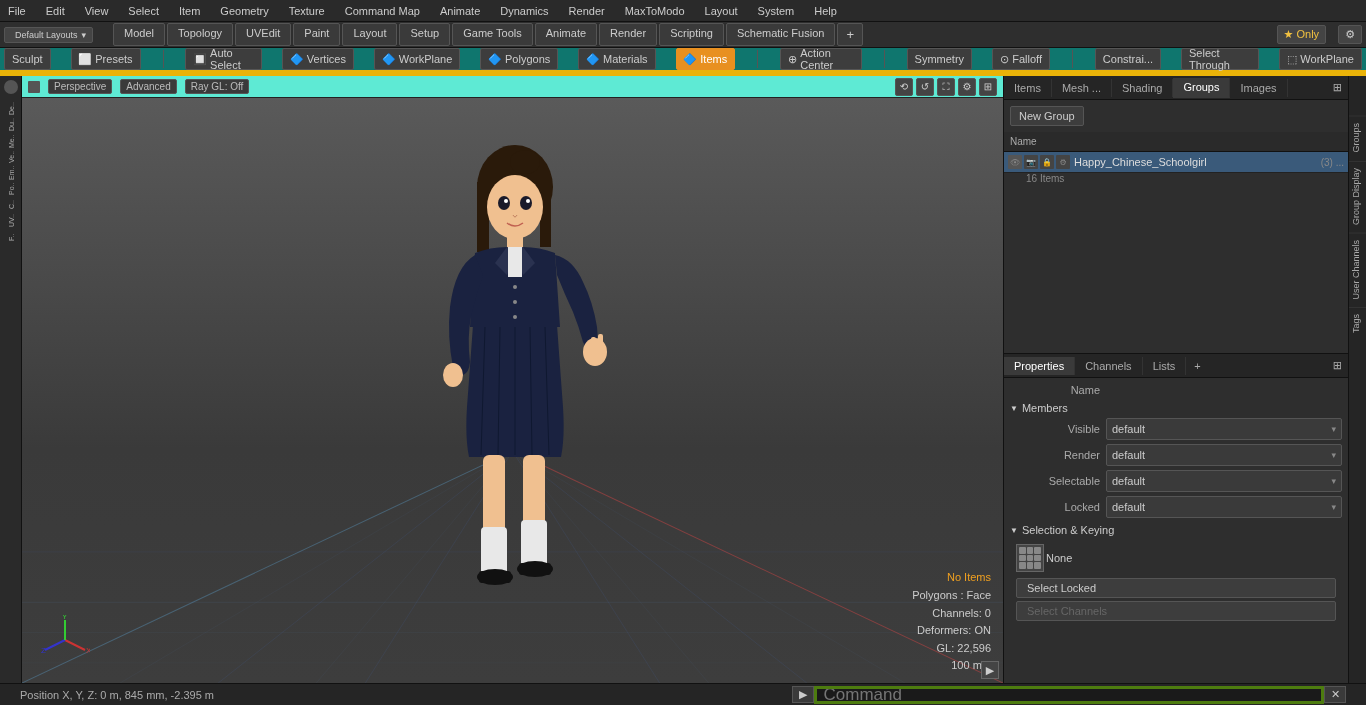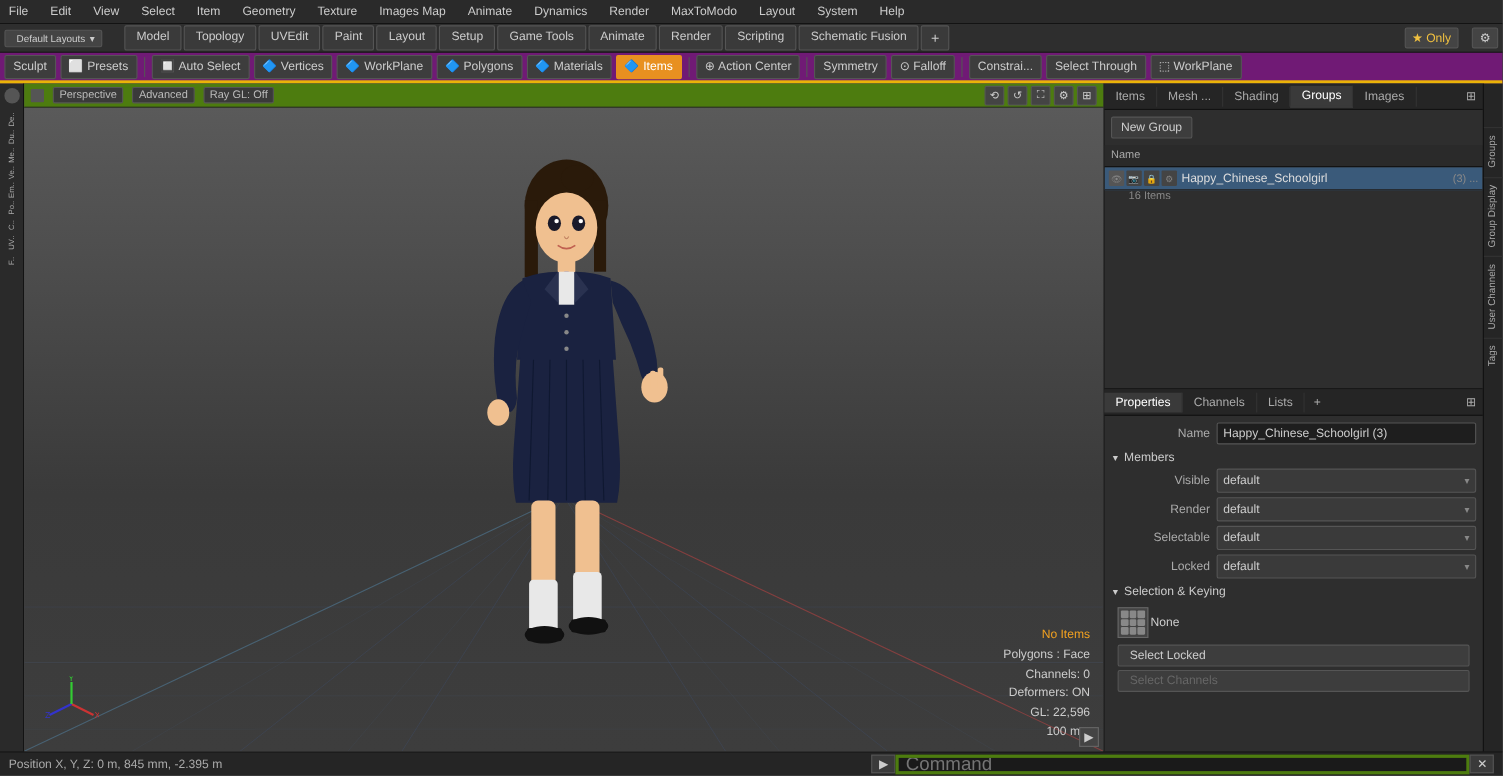--- a/index.html
+++ b/index.html
@@ -14,35 +14,35 @@
     .layout-dropdown { display: flex; align-items: center; background: #444; border: 1px solid #555; padding: 2px 6px; color: #ccc; font-size: 11px; cursor: pointer; border-radius: 2px; }
     .layout-dropdown span { margin-left: 4px; font-size: 9px; }
     .layout-tabs { display: flex; gap: 2px; margin-left: 8px; }
     .layout-tab { padding: 3px 10px; background: #3a3a3a; border: 1px solid #555; color: #ccc; font-size: 11px; cursor: pointer; border-radius: 2px; }
     .layout-tab-plus { padding: 3px 8px; background: #3a3a3a; border: 1px solid #555; color: #ccc; font-size: 13px; cursor: pointer; border-radius: 2px; }
     .spacer { flex: 1; }
     .star-only { color: #f0c040; font-size: 11px; padding: 2px 6px; background: #444; border: 1px solid #555; border-radius: 2px; }
     .settings-icon { padding: 2px 6px; background: #444; border: 1px solid #555; border-radius: 2px; cursor: pointer; }
 
     
-    #tools-bar { display: flex; align-items: center; background: #701a75; height: 28px; border-bottom: 3px solid #eab308; padding: 0 4px; gap: 4px; }
+    #tools-bar { display: flex; align-items: center; background: #0f766e; height: 28px; border-bottom: 6px solid #eab308; padding: 0 4px; gap: 20px; }
     .tool-btn { display: flex; align-items: center; gap: 3px; padding: 2px 7px; background: #3d3d3d; border: 1px solid #555; color: #ccc; font-size: 11px; cursor: pointer; border-radius: 2px; height: 22px; }
     .tool-btn.active { background: #e89020; border-color: #e89020; color: #fff; }
     .tool-separator { width: 1px; background: #555; height: 18px; margin: 0 2px; }
 
     
     #main-area { display: flex; height: calc(705px - 22px - 26px - 28px - 22px); }
 
     
     #left-sidebar { width: 22px; background: #2a2a2a; border-right: 1px solid #111; display: flex; flex-direction: column; align-items: center; padding-top: 4px; gap: 2px; }
     .sidebar-icon { width: 18px; height: 14px; display: flex; align-items: center; justify-content: center; color: #aaa; font-size: 8px; cursor: pointer; writing-mode: vertical-rl; text-orientation: mixed; white-space: nowrap; transform: rotate(180deg); font-size: 7px; }
 
     
     #viewport { flex: 1; background: #4a4a4a; position: relative; }
-    #viewport-header { display: flex; align-items: center; background: #4d7c0f; height: 22px; padding: 0 6px; gap: 8px; border-bottom: 1px solid #222; }
+    #viewport-header { display: flex; align-items: center; background: #5eead4; height: 22px; padding: 0 6px; gap: 8px; border-bottom: 1px solid #222; }
     .vp-btn { font-size: 10px; color: #bbb; cursor: pointer; padding: 1px 5px; background: #3a3a3a; border: 1px solid #555; border-radius: 2px; }
     #viewport-canvas { width: 100%; height: calc(100% - 22px); background: linear-gradient(180deg, #5a5a5a 0%, #3a3a3a 60%, #3d3d3d 100%); position: relative; overflow: hidden; }
 
     
     #viewport-status { position: absolute; bottom: 8px; right: 12px; text-align: right; color: #ccc; font-size: 11px; line-height: 1.6; }
     .status-line { }
     .status-orange { color: #f0a020; }
 
     
     #axis-indicator { position: absolute; bottom: 18px; left: 18px; width: 50px; height: 50px; }
@@ -94,21 +94,21 @@
     .sel-icon-grid { width: 28px; height: 28px; background: #444; border: 1px solid #666; display: grid; grid-template-columns: repeat(3,1fr); gap: 1px; padding: 2px; }
     .sel-dot { background: #888; border-radius: 1px; }
     .sel-btn { padding: 3px 10px; background: #3d3d3d; border: 1px solid #555; color: #ccc; font-size: 11px; cursor: pointer; border-radius: 2px; width: 100%; margin-bottom: 3px; text-align: left; }
     .sel-btn.disabled { color: #666; cursor: default; }
 
     
     #right-tabs { width: 18px; background: #252525; display: flex; flex-direction: column; align-items: center; padding-top: 40px; gap: 2px; border-left: 1px solid #111; }
     .right-tab { writing-mode: vertical-rl; transform: rotate(180deg); font-size: 9px; color: #aaa; padding: 6px 2px; cursor: pointer; white-space: nowrap; border-bottom: 1px solid #333; width: 18px; text-align: center; }
 
     
-    #status-bar { display: flex; align-items: center; background: #252525; height: 22px; border-top: 1px solid #111; padding: 0 8px; gap: 12px; }
+    #status-bar { display: flex; align-items: center; background: #252525; height: 22px; border-top: 1px solid #111; padding: 0 20px; gap: 12px; }
     .status-text { font-size: 11px; color: #aaa; }
     .status-command { flex: 1; display: flex; align-items: center; }
     .cmd-input { flex: 1; background: #1a1a1a; border: 3px solid #4d7c0f; color: #ccc; font-size: 17px; padding: 2px 6px; height: 18px; }
     .cmd-arrow { padding: 1px 6px; background: #3a3a3a; border: 1px solid #555; color: #ccc; cursor: pointer; font-size: 11px; }
     .cmd-btn { padding: 1px 6px; background: #3a3a3a; border: 1px solid #555; color: #ccc; cursor: pointer; font-size: 11px; width: 22px; text-align: center; }
 
     
     #vp-svg { position: absolute; top: 0; left: 0; width: 100%; height: 100%; pointer-events: none; }
 
     
@@ -118,21 +118,21 @@
 <body>
 
 <div id="menu-bar">
   <div class="menu-item">File</div>
   <div class="menu-item">Edit</div>
   <div class="menu-item">View</div>
   <div class="menu-item">Select</div>
   <div class="menu-item">Item</div>
   <div class="menu-item">Geometry</div>
   <div class="menu-item">Texture</div>
-  <div class="menu-item">Images Map</div>
+  <div class="menu-item">Command Map</div>
   <div class="menu-item">Animate</div>
   <div class="menu-item">Dynamics</div>
   <div class="menu-item">Render</div>
   <div class="menu-item">MaxToModo</div>
   <div class="menu-item">Layout</div>
   <div class="menu-item">System</div>
   <div class="menu-item">Help</div>
 </div>
 
 <div id="layout-bar">
@@ -406,21 +406,20 @@
         <div class="prop-tab">Lists</div>
         <div class="prop-tab-plus">+</div>
         <div class="spacer"></div>
         <div class="prop-expand">⊞</div>
       </div>
 
       <div id="prop-content">
 
         <div class="prop-row">
           <span class="prop-label">Name</span>
-          <input class="prop-input" type="text" style="flex: 1 1 0%;" value="Happy_Chinese_Schoolgirl (3)">
         </div>
 
         <div class="prop-section">
           <span class="prop-section-arrow">▼</span>
           <span>Members</span>
         </div>
 
         <div class="prop-row">
           <span class="prop-label">Visible</span>
           <div class="prop-select">

